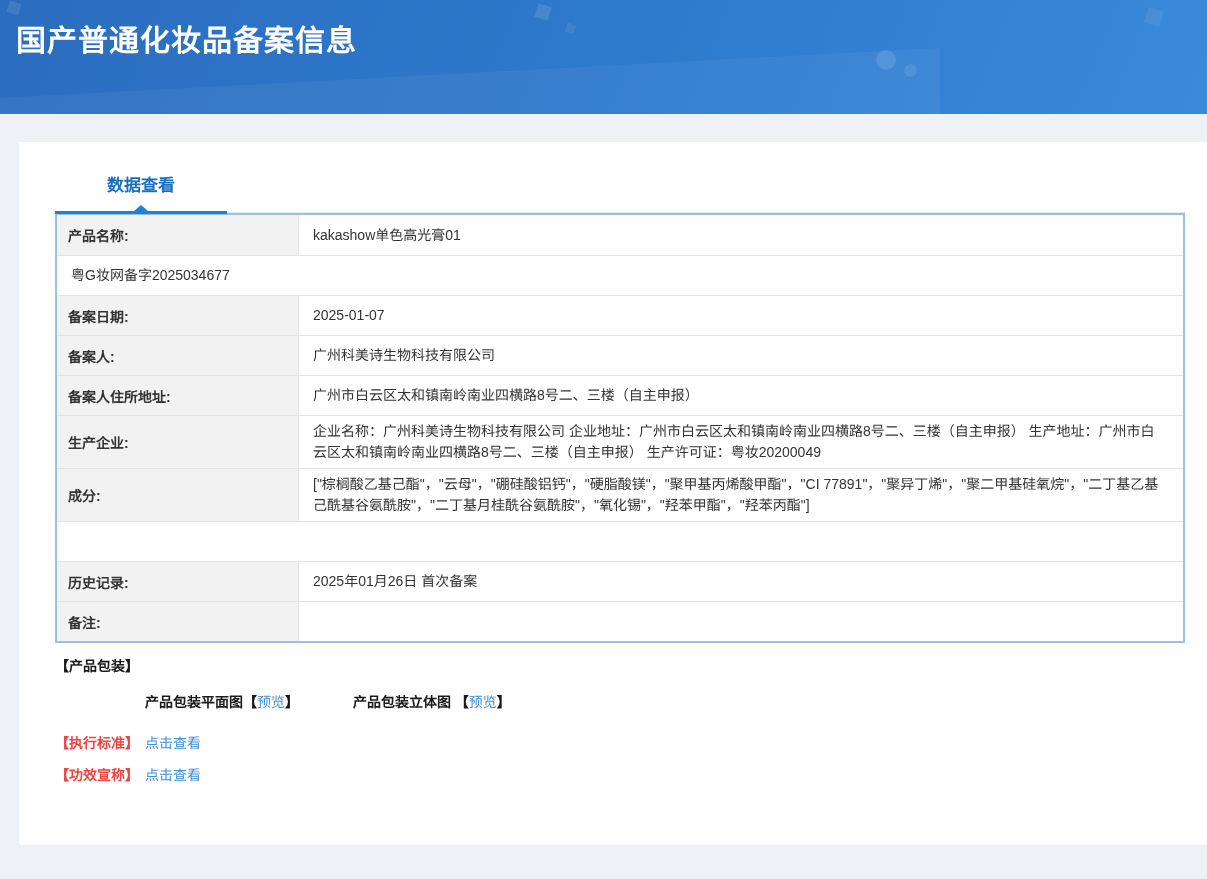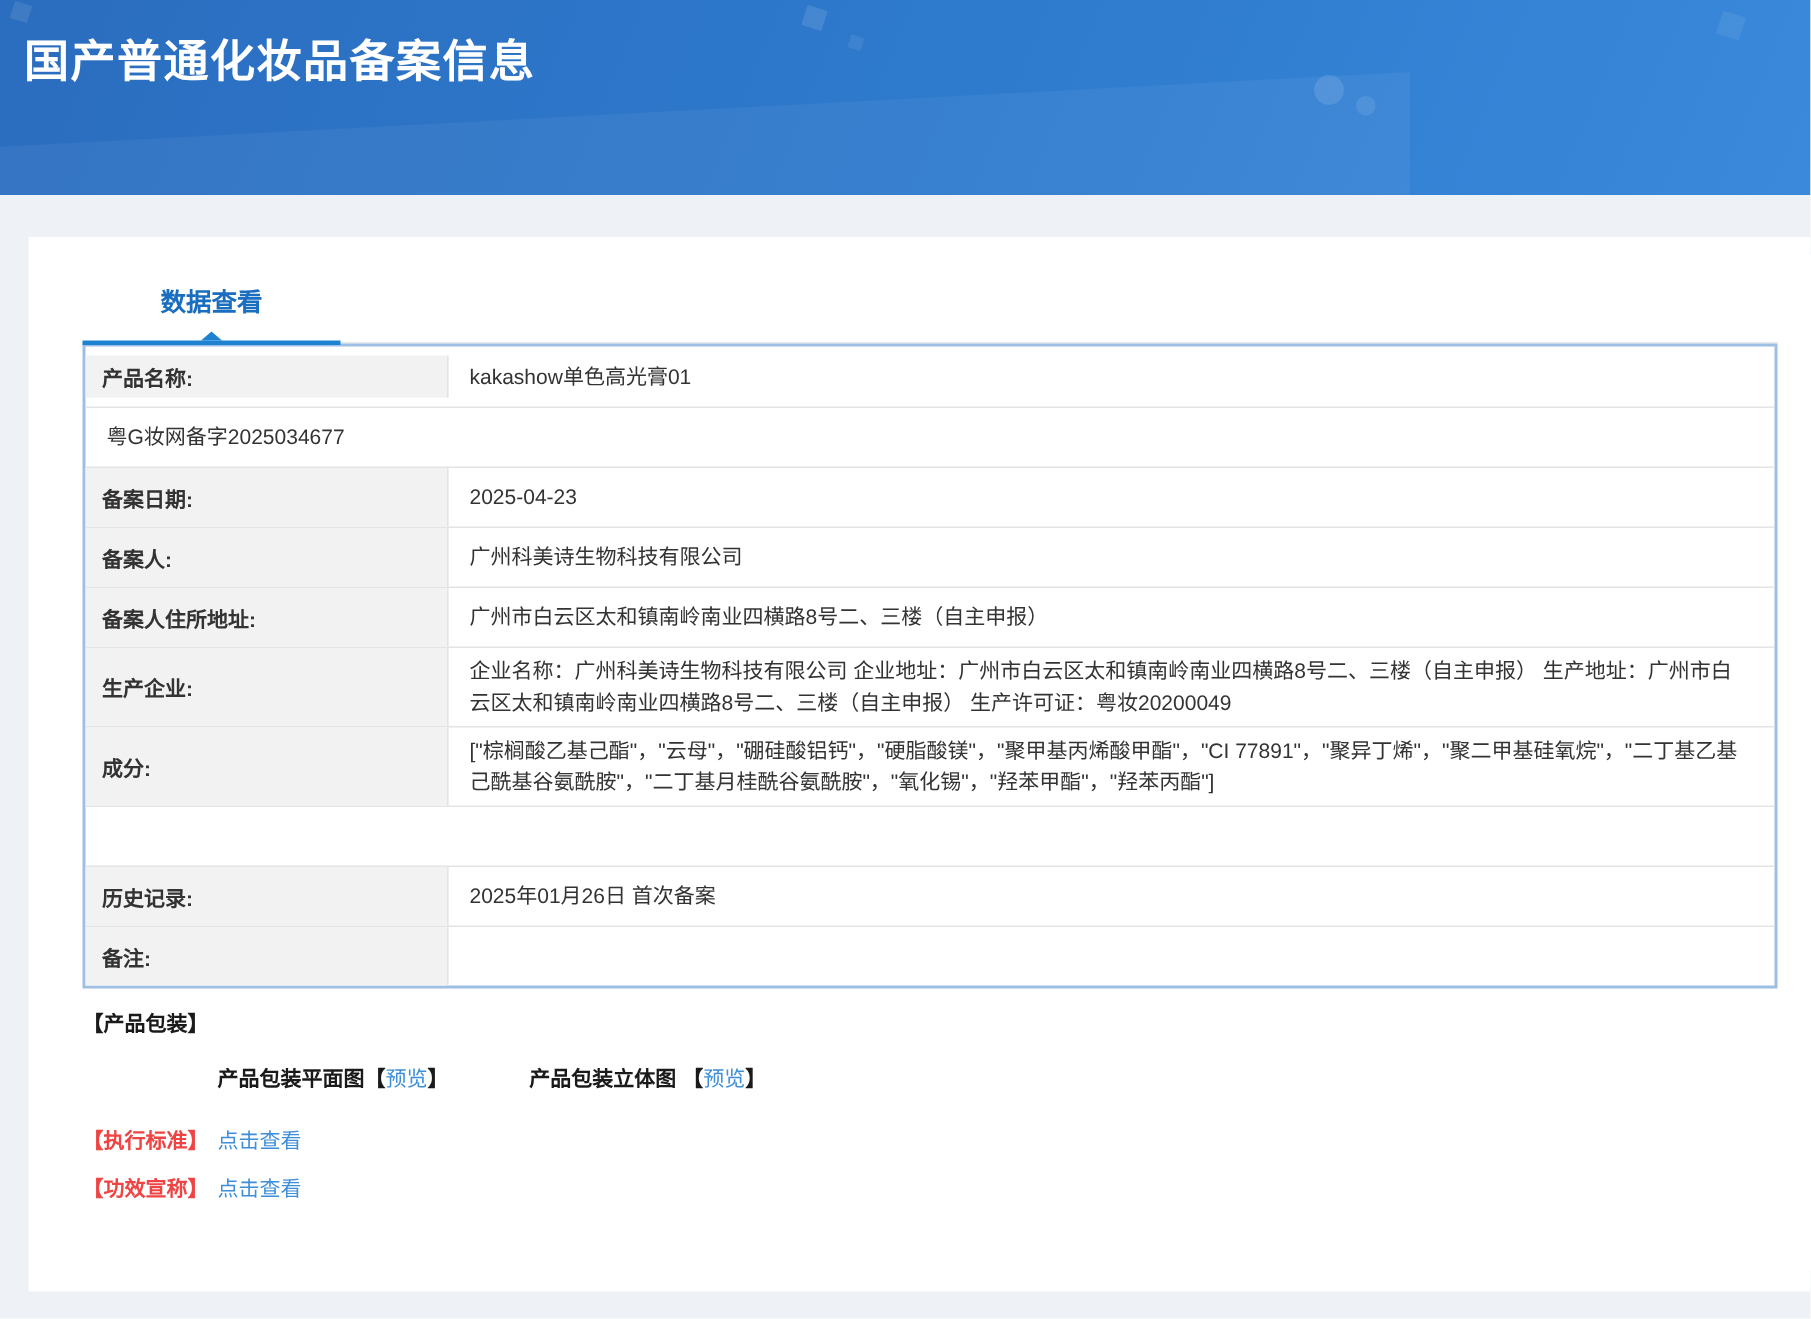--- a/index.html
+++ b/index.html
@@ -6,21 +6,21 @@
   html,body { margin:0; padding:0; }
   body {
     width:1207px; height:879px; overflow:hidden;
     background:#eef1f5;
     font-family:"Liberation Sans","DejaVu Sans",sans-serif;
     color:#333;
   }
 
   
   .page-header{
-    position:relative; height:130px; overflow:hidden;
+    position:relative; height:114px; overflow:hidden;
     background:linear-gradient(112deg,#2b6dbf 0%, #2e7bce 55%, #3a89db 100%);
   }
   .page-header .title{
     position:absolute; left:16px; top:16px;
     font-size:30px; font-weight:bold; color:#ffffff; letter-spacing:1px;
     margin:0;
   }
   .deco{ position:absolute; background:rgba(255,255,255,.14); }
   .deco.sq{ transform:rotate(18deg); }
   .d1{ left:8px;  top:2px;  width:12px; height:12px; opacity:.7;}
@@ -56,21 +56,21 @@
     border-bottom:6px solid #1e82d2;
   }
 
   .section-title{
     font-size:14px; font-weight:bold; color:#1a1a1a; margin:30px 0 8px 0;
   }
 
   
   .info-table{ border:2px solid #9cbfe3; }
   .info-row{ display:flex; border-top:1px solid #e4e4e4; min-height:40px; }
-  .info-row:first-child{ border-top:none;align-items:center; }
+  .info-row:first-child{ border-top:none; }
   .cell-label{
     width:242px; flex-shrink:0; background:#f2f2f2; border-right:1px solid #e4e4e4;
     display:flex; align-items:center; padding:4px 8px 4px 11px;
     font-size:14px; font-weight:bold; color:#333;
   }
   .cell-value{
     flex:1; display:flex; align-items:center;
     padding:5px 20px 5px 14px; font-size:14px; color:#333; line-height:21px;
   }
 
@@ -111,21 +111,21 @@
   <div class="info-table">
     <div class="info-row">
       <div class="cell-label">产品名称:</div>
       <div class="cell-value">kakashow单色高光膏01</div>
     </div>
     <div class="info-row">
       <div class="cell-value">粤G妆网备字2025034677</div>
     </div>
     <div class="info-row">
       <div class="cell-label">备案日期:</div>
-      <div class="cell-value">2025-04-23</div>
+      <div class="cell-value">2025-01-07</div>
     </div>
     <div class="info-row">
       <div class="cell-label">备案人:</div>
       <div class="cell-value">广州科美诗生物科技有限公司</div>
     </div>
     <div class="info-row">
       <div class="cell-label">备案人住所地址:</div>
       <div class="cell-value">广州市白云区太和镇南岭南业四横路8号二、三楼（自主申报）</div>
     </div>
     <div class="info-row">

